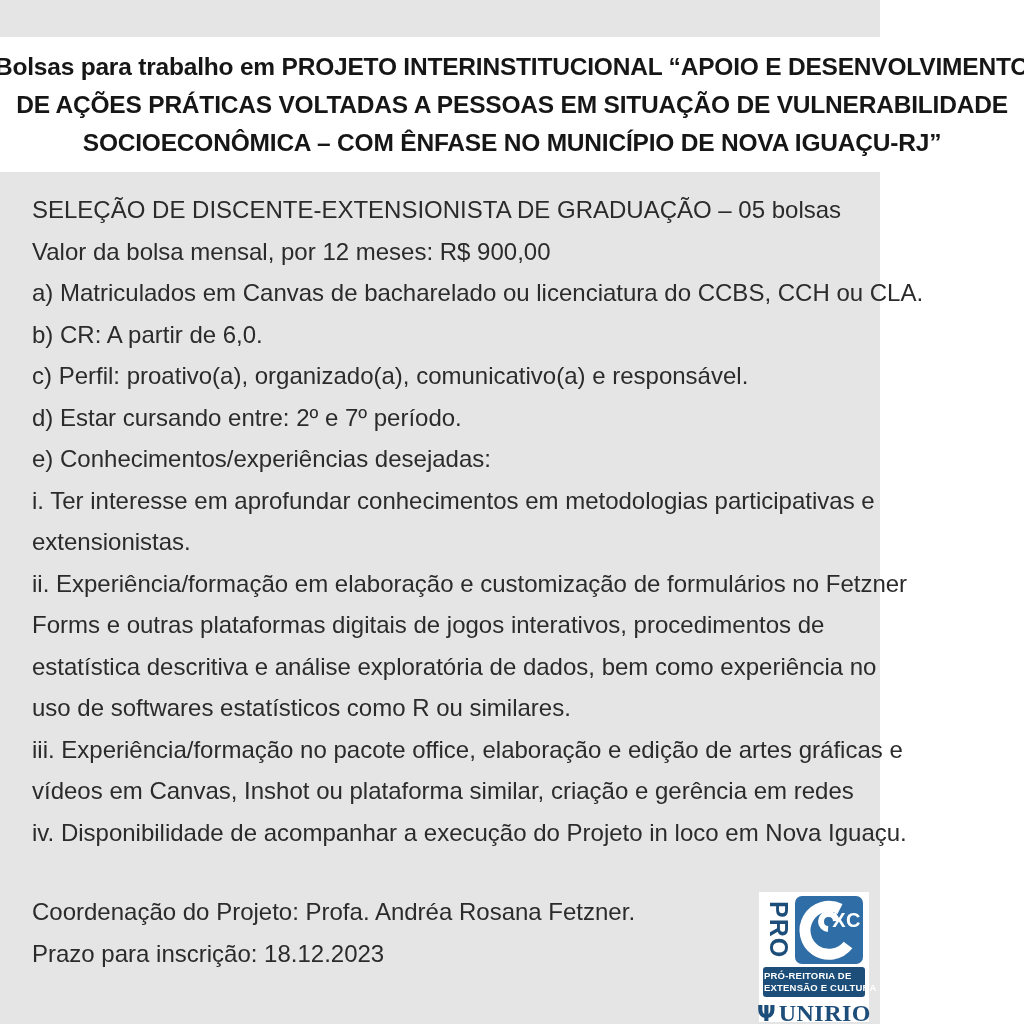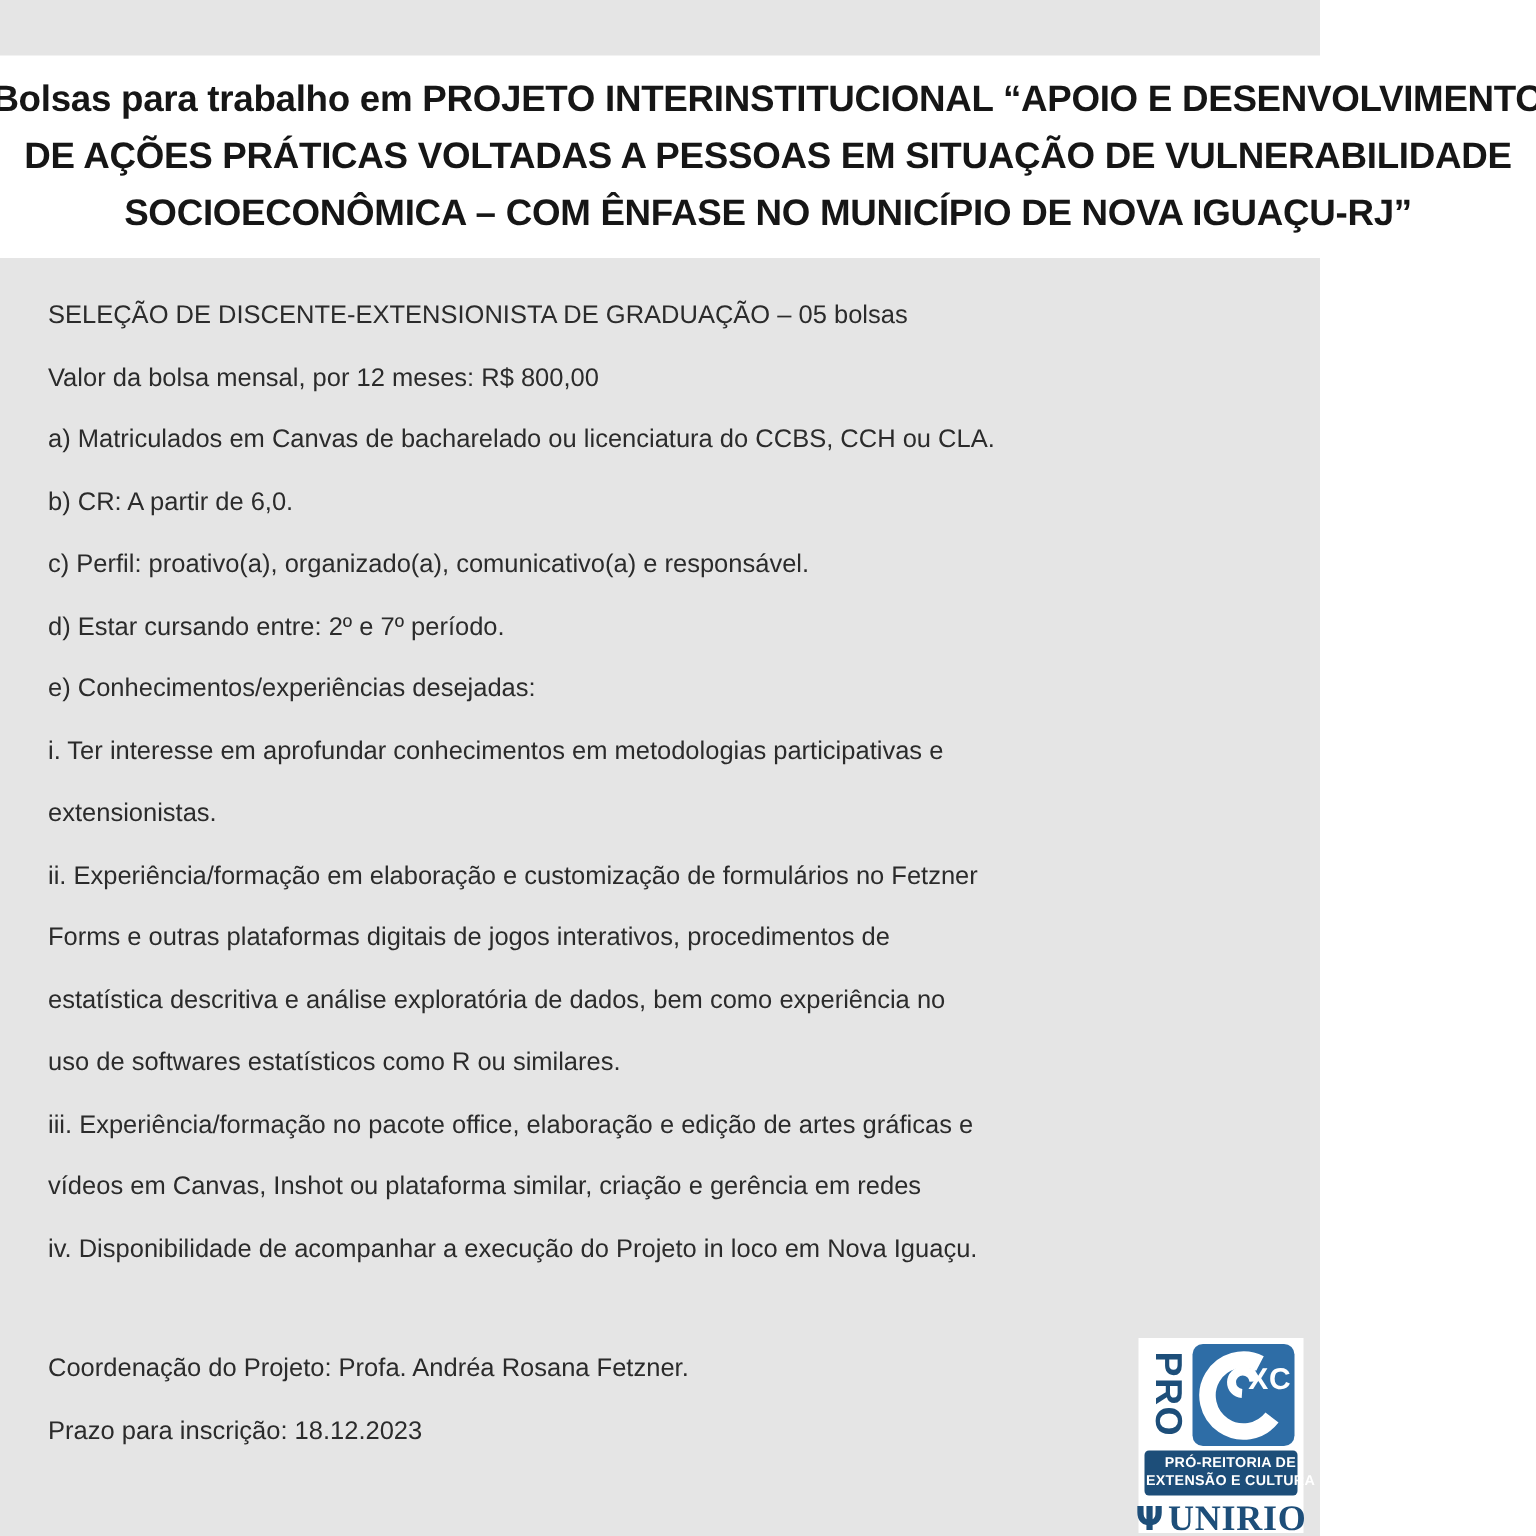--- a/index.html
+++ b/index.html
@@ -37,21 +37,21 @@
     text-align: center;
   }
   
   .content {
     position: absolute;
     top: 189px;
     left: 32px;
     right: 18px;
   }
   .body-line {
-    font-size: 17px;
+    font-size: 24px;
     line-height: 41.5px;
     color: #2b2b2b;
     white-space: nowrap;
   }
   .spacer { height: 38px; }
   
   .logo-box {
     position: absolute;
     right: 11px;
     bottom: 2px;
@@ -97,21 +97,21 @@
     right: 2px;
     font-size: 20px;
     font-weight: 800;
     color: #ffffff;
     letter-spacing: 0.5px;
   }
   .banner {
     background: #1d4e79;
     border-radius: 3px;
     padding: 3px 1px;
-    text-align: right;
+    text-align: left;
   }
   .banner-line {
     color: #ffffff;
     font-size: 9.5px;
     line-height: 12px;
     font-weight: 700;
     letter-spacing: 0.2px;
     white-space: nowrap;
   }
   .unirio-row {
@@ -142,21 +142,21 @@
 <div class="page">
 
   <header class="title-band">
     <div class="title-line">Bolsas para trabalho em PROJETO INTERINSTITUCIONAL “APOIO E DESENVOLVIMENTO</div>
     <div class="title-line">DE AÇÕES PRÁTICAS VOLTADAS A PESSOAS EM SITUAÇÃO DE VULNERABILIDADE</div>
     <div class="title-line">SOCIOECONÔMICA – COM ÊNFASE NO MUNICÍPIO DE NOVA IGUAÇU-RJ”</div>
   </header>
 
   <main class="content">
     <div class="body-line">SELEÇÃO DE DISCENTE-EXTENSIONISTA DE GRADUAÇÃO – 05 bolsas</div>
-    <div class="body-line">Valor da bolsa mensal, por 12 meses: R$ 800,00</div>
+    <div class="body-line">Valor da bolsa mensal, por 12 meses: R$ 900,00</div>
     <div class="body-line">a) Matriculados em Canvas de bacharelado ou licenciatura do CCBS, CCH ou CLA.</div>
     <div class="body-line">b) CR: A partir de 6,0.</div>
     <div class="body-line">c) Perfil: proativo(a), organizado(a), comunicativo(a) e responsável.</div>
     <div class="body-line">d) Estar cursando entre: 2º e 7º período.</div>
     <div class="body-line">e) Conhecimentos/experiências desejadas:</div>
     <div class="body-line">i. Ter interesse em aprofundar conhecimentos em metodologias participativas e</div>
     <div class="body-line">extensionistas.</div>
     <div class="body-line">ii. Experiência/formação em elaboração e customização de formulários no Fetzner</div>
     <div class="body-line">Forms e outras plataformas digitais de jogos interativos, procedimentos de</div>
     <div class="body-line">estatística descritiva e análise exploratória de dados, bem como experiência no</div>

